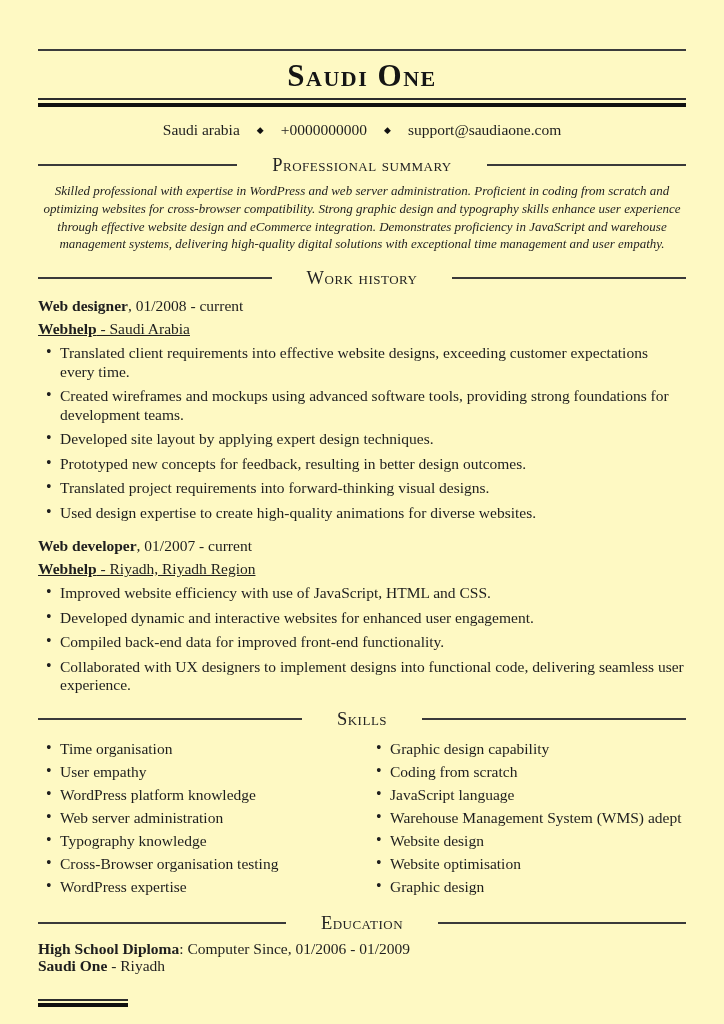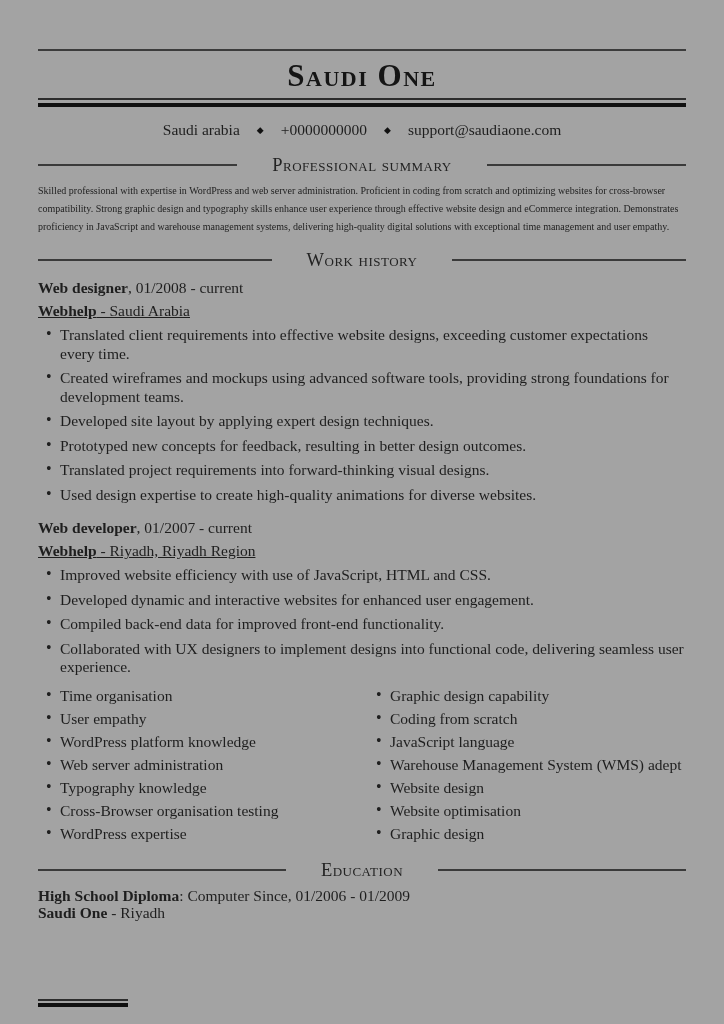--- a/index.html
+++ b/index.html
@@ -1,19 +1,19 @@
 <!DOCTYPE html>
 <html><head>
 <meta charset="utf-8">
 <style>
   html,body { margin:0; padding:0; background:#ffffff; }
   .page {
     position:relative;
     width:724px; height:1024px;
-    background:#a3a3a3;
+    background:#fef9c3;
     font-family:"Liberation Serif", serif;
     color:#1e1e1e;
     overflow:hidden;
   }
   .content { padding:0 38px; }
 
   
   .top-line { margin-top:49px; height:0; border-top:2px solid #3c3c3c; }
   .name {
     margin-top:6px;
@@ -48,22 +48,23 @@
     color:#232323;
     white-space:nowrap;
   }
   .mt-summary { margin-top:14px; }
   .mt-work    { margin-top:14px; }
   .mt-skills  { margin-top:13px; }
   .mt-edu     { margin-top:16px;justify-content:flex-end; }
 
   .summary-text {
     margin:6px 0 0 0;
-    font-size:10px; line-height:17.8px;
-    text-align:left;
+    font-size:13px; line-height:17.8px;
+    text-align:center;
+    font-style:italic;
   }
 
   .b { font-weight:700; }
 
   .job-title   { margin:7px 0 0 0; font-size:15.5px; line-height:19px; }
   .job-company { margin:4px 0 0 0; font-size:15.5px; line-height:19px;text-decoration:underline; }
   .job + .job  { margin-top:14px; }
 
   ul.bullets { margin:2px 0 0 0; padding:0; list-style:none; }
   ul.bullets li {
@@ -156,20 +157,25 @@
         <span class="b">Webhelp</span><span> - Riyadh, Riyadh Region</span>
       </p>
       <ul class="bullets">
         <li>Improved website efficiency with use of JavaScript, HTML and CSS.</li>
         <li>Developed dynamic and interactive websites for enhanced user engagement.</li>
         <li>Compiled back-end data for improved front-end functionality.</li>
         <li>Collaborated with UX designers to implement designs into functional code, delivering seamless user experience.</li>
       </ul>
     </div>
 
+    <div class="section-heading mt-skills">
+      <div class="rule"></div>
+      <div class="label">Skills</div>
+      <div class="rule"></div>
+    </div>
 
     <div class="skills-grid">
       <ul class="bullets">
         <li>Time organisation</li>
         <li>User empathy</li>
         <li>WordPress platform knowledge</li>
         <li>Web server administration</li>
         <li>Typography knowledge</li>
         <li>Cross-Browser organisation testing</li>
         <li>WordPress expertise</li>

